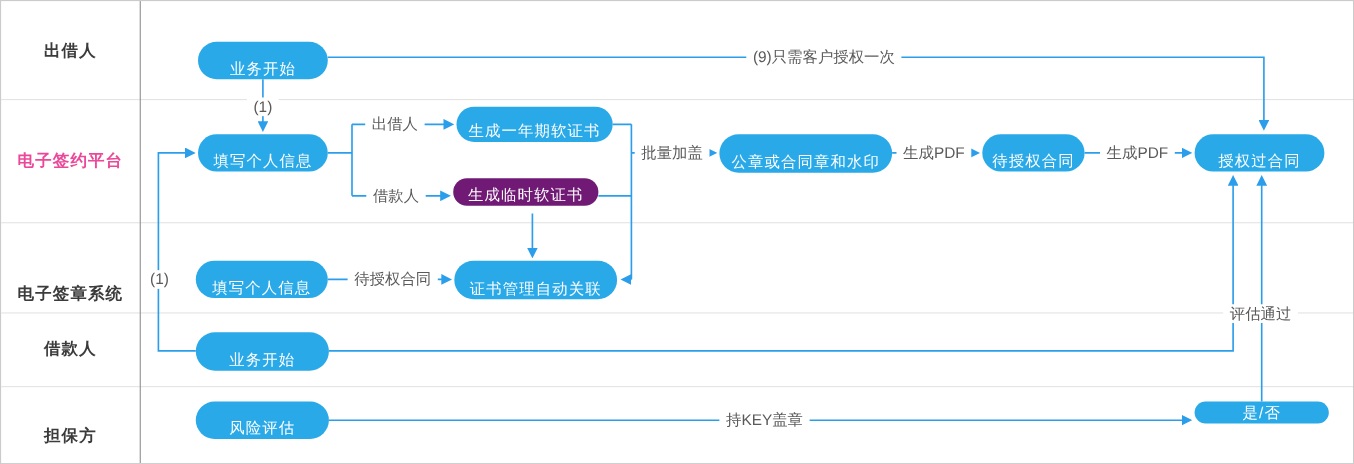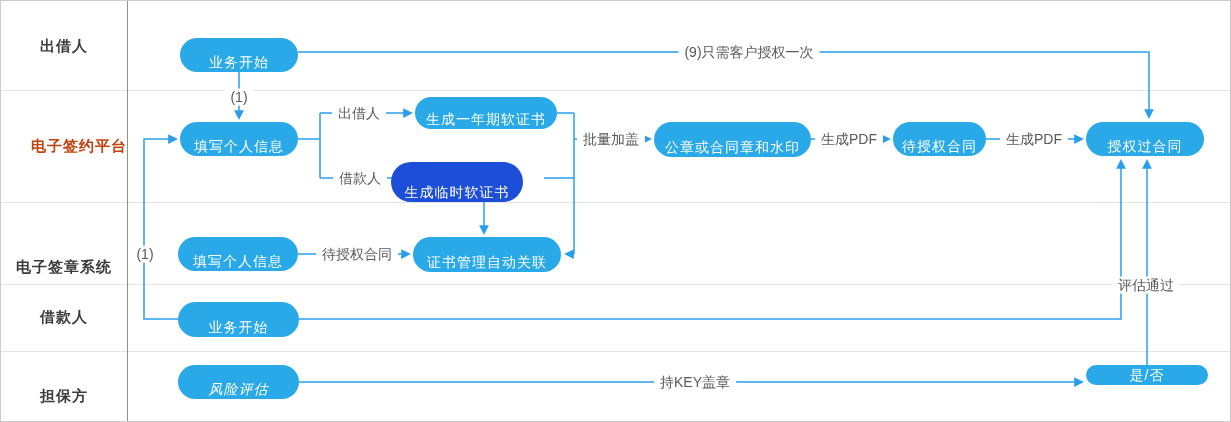--- a/index.html
+++ b/index.html
@@ -45,21 +45,21 @@
 </style>
 </head>
 <body>
 
 <div class="canvas">
   <div id="lane-layer">
       <div class="lane-cell" style="top: 2px; height: 87px; color: rgb(59, 59, 59);">
         <span>出借人</span>
       </div>
       <div class="hline" style="top: 89px; background: rgb(227, 227, 227);"></div>
-      <div class="lane-cell" style="top: 89px; height: 112px; color: #c2410c; justify-content: flex-end;">
+      <div class="lane-cell" style="top: 89px; height: 112px; color: #ec4899;">
         <span>电子签约平台</span>
       </div>
       <div class="hline" style="top: 201px; background: rgb(227, 227, 227);"></div>
       <div class="lane-cell" style="top: 201px; height: 82px; color: rgb(59, 59, 59); margin-top: 24px;">
         <span>电子签章系统</span>
       </div>
       <div class="hline" style="top: 283px; background: rgb(227, 227, 227);"></div>
       <div class="lane-cell" style="top: 283px; height: 67px; color: rgb(59, 59, 59);">
         <span>借款人</span>
       </div>
@@ -98,42 +98,42 @@
   <div id="node-layer">
       <div class="node" style="left: 179px; top: 37px; width: 118px; height: 34px; background: rgb(41, 169, 232);">
         <span>业务开始</span>
       </div>
       <div class="node" style="left: 179px; top: 121px; width: 118px; height: 34px; background: rgb(41, 169, 232);">
         <span>填写个人信息</span>
       </div>
       <div class="node" style="left: 414px; top: 96px; width: 142px; height: 32px; background: rgb(41, 169, 232);">
         <span>生成一年期软证书</span>
       </div>
-      <div class="node" style="left: 390px; top: 161px; width: 132px; height: 40px; background: #1d4ed8;">
+      <div class="node" style="left: 411px; top: 161px; width: 132px; height: 25px; background: #701a75;">
         <span>生成临时软证书</span>
       </div>
       <div class="node" style="left: 653px; top: 121px; width: 157px; height: 35px; background: rgb(41, 169, 232);">
         <span>公章或合同章和水印</span>
       </div>
       <div class="node" style="left: 892px; top: 121px; width: 93px; height: 34px; background: rgb(41, 169, 232);">
         <span>待授权合同</span>
       </div>
       <div class="node" style="left: 1085px; top: 121px; width: 118px; height: 34px; background: rgb(41, 169, 232);">
         <span>授权过合同</span>
       </div>
       <div class="node" style="left: 177px; top: 236px; width: 120px; height: 34px; background: rgb(41, 169, 232);">
         <span>填写个人信息</span>
       </div>
       <div class="node" style="left: 412px; top: 236px; width: 148px; height: 35px; background: rgb(41, 169, 232);">
         <span>证书管理自动关联</span>
       </div>
       <div class="node" style="left: 177px; top: 301px; width: 121px; height: 35px; background: rgb(41, 169, 232);">
         <span>业务开始</span>
       </div>
-      <div class="node" style="left: 177px; top: 364px; width: 121px; height: 34px; background: rgb(41, 169, 232); font-style: italic;">
+      <div class="node" style="left: 177px; top: 364px; width: 121px; height: 34px; background: rgb(41, 169, 232);">
         <span>风险评估</span>
       </div>
       <div class="node" style="left: 1085px; top: 364px; width: 122px; height: 20px; background: rgb(41, 169, 232);">
         <span>是/否</span>
       </div>
     </div>
   <div id="label-layer">
       <div class="edge-label" style="left: 238px; top: 96px; color: rgb(90, 90, 90);">(1)</div>
       <div class="edge-label" style="left: 748px; top: 51px; color: rgb(90, 90, 90);">(9)只需客户授权一次</div>
       <div class="edge-label" style="left: 358px; top: 112px; color: rgb(90, 90, 90);">出借人</div>

